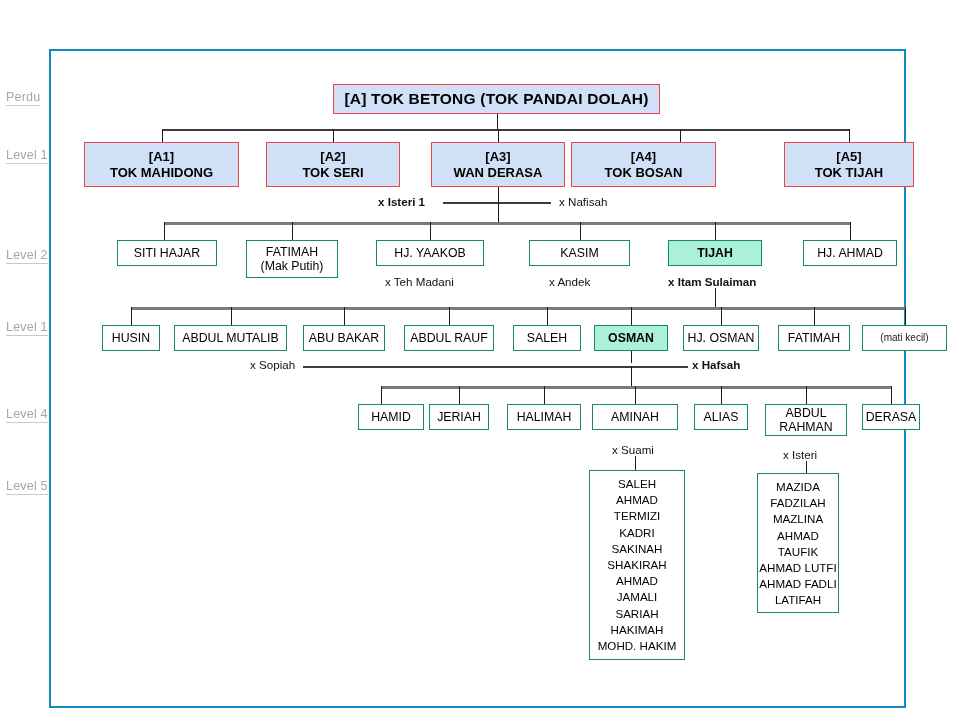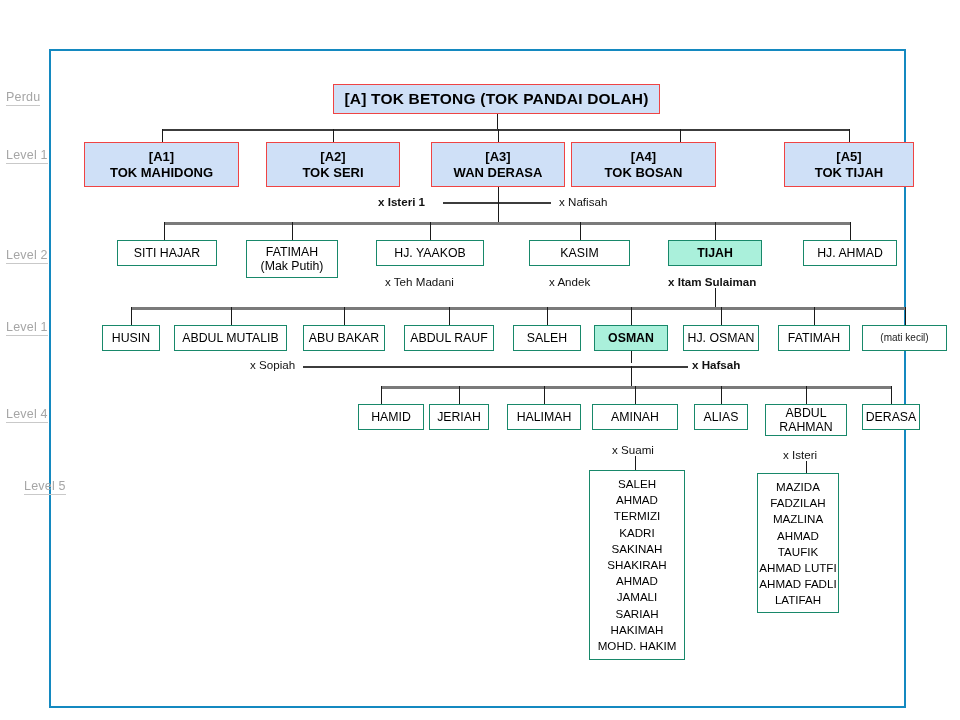--- a/index.html
+++ b/index.html
@@ -134,21 +134,21 @@
 <div id="canvas">
 
   <div class="slide-frame"></div>
 
   <div id="gutter">
       <div class="level-label" style="left: 6px; top: 90px;">Perdu</div>
       <div class="level-label" style="left: 6px; top: 148px;">Level 1</div>
       <div class="level-label" style="left: 6px; top: 248px;">Level 2</div>
       <div class="level-label" style="left: 6px; top: 320px;">Level 1</div>
       <div class="level-label" style="left: 6px; top: 407px;">Level 4</div>
-      <div class="level-label" style="left: 24px; top: 479px;">Level 5</div>
+      <div class="level-label" style="left: 6px; top: 479px;">Level 5</div>
     </div>
 
   <div id="connectors">
       <div class="vline" style="left: 496.5px; top: 114px; height: 15px;"></div>
       <div class="bus-thin" style="left: 161.5px; top: 129px; width: 687.5px;"></div>
       <div class="vline" style="left: 161.5px; top: 129px; height: 13px;"></div>
       <div class="vline" style="left: 333px; top: 129px; height: 13px;"></div>
       <div class="vline" style="left: 498px; top: 129px; height: 13px;"></div>
       <div class="vline" style="left: 679.5px; top: 129px; height: 13px;"></div>
       <div class="vline" style="left: 849px; top: 129px; height: 13px;"></div>

